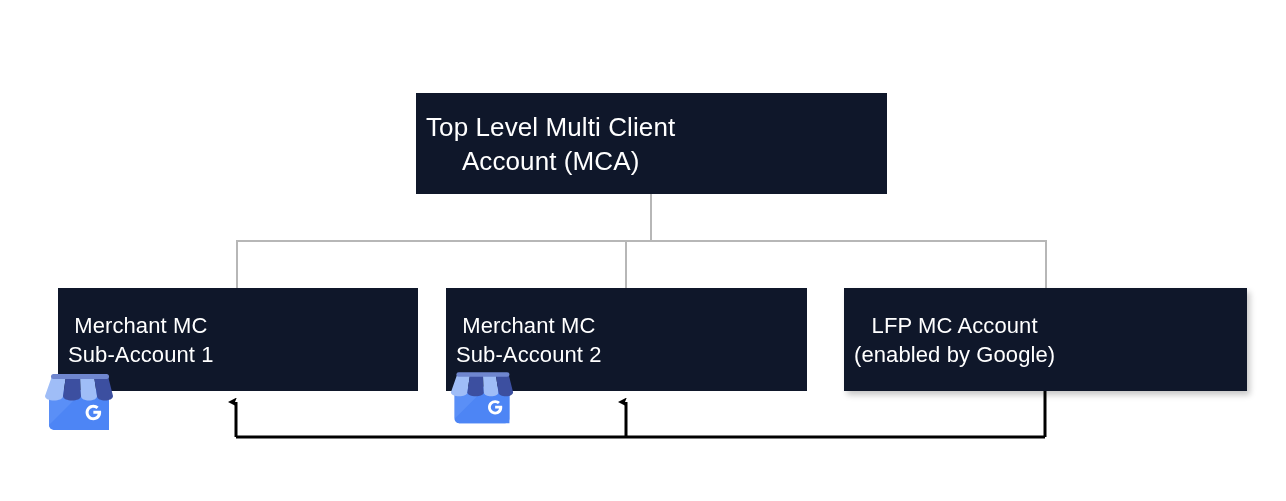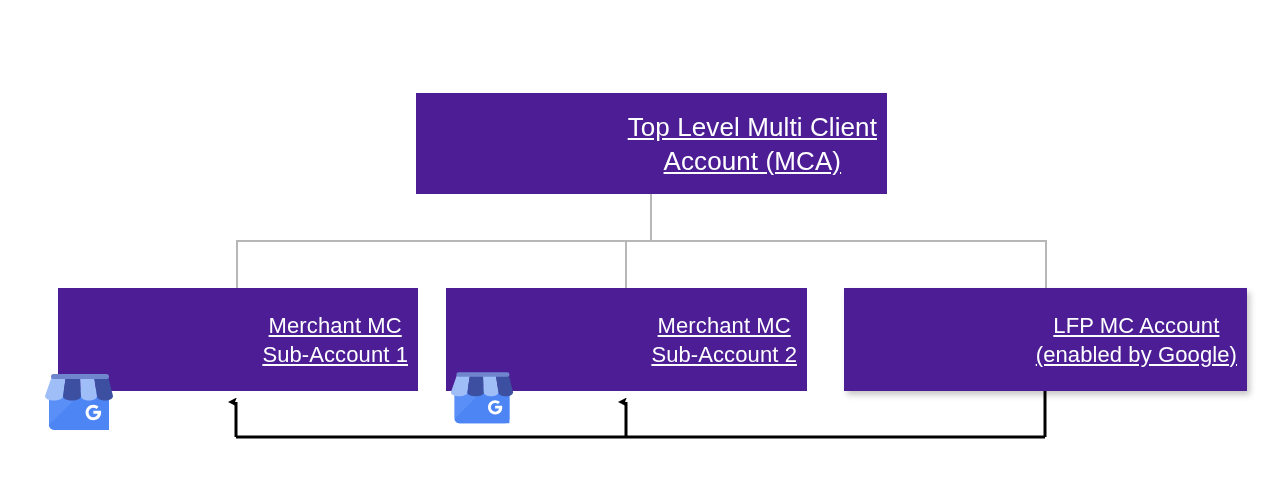--- a/index.html
+++ b/index.html
@@ -16,31 +16,30 @@
     width: 1286px;
     height: 501px;
     background: #ffffff;
     overflow: hidden;
   }
 
   
   .node {
     position: absolute;
     box-sizing: border-box;
-    background: #4c1d95;
+    background: #0f172a;
     color: #ffffff;
     display: flex;
     align-items: center;
-    justify-content: flex-end;
+    justify-content: flex-start;
     text-align: center;
     font-size: 22px;
     line-height: 29px;
     letter-spacing: 0.1px;
     z-index: 5;
-    text-decoration: underline;
   }
   .node .node-label {
     white-space: pre-line;
     padding: 0 10px;
   }
 
   #node-mca {
     left: 416px;
     top: 93px;
     width: 471px;

